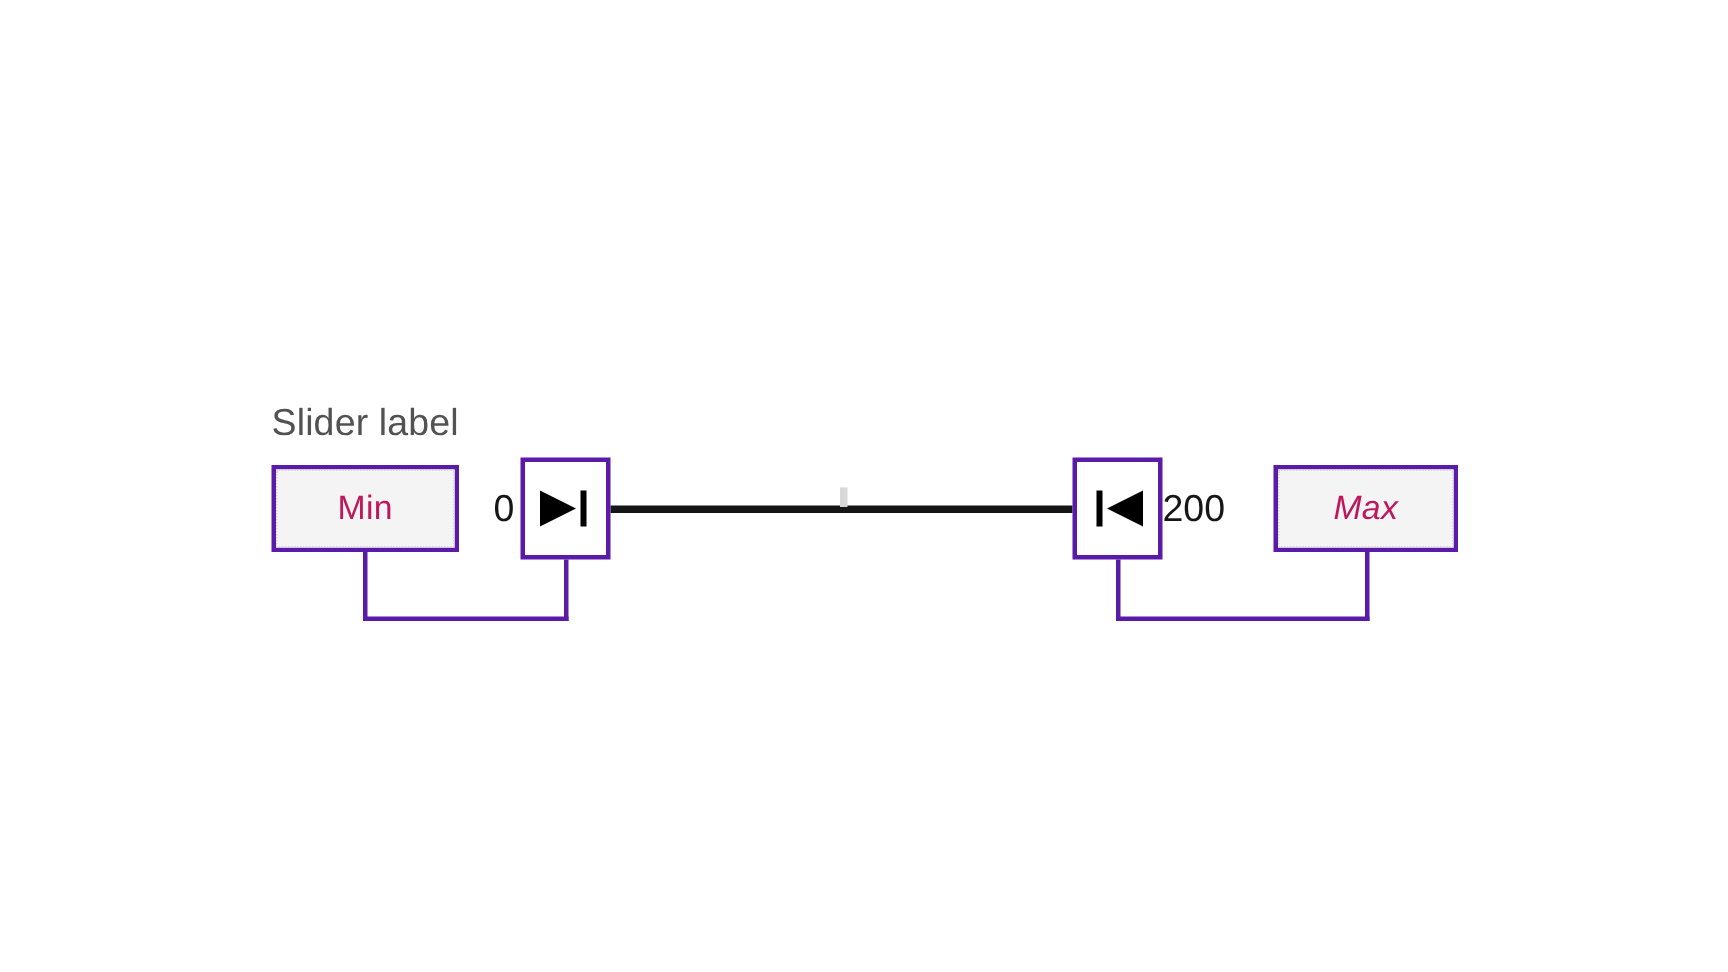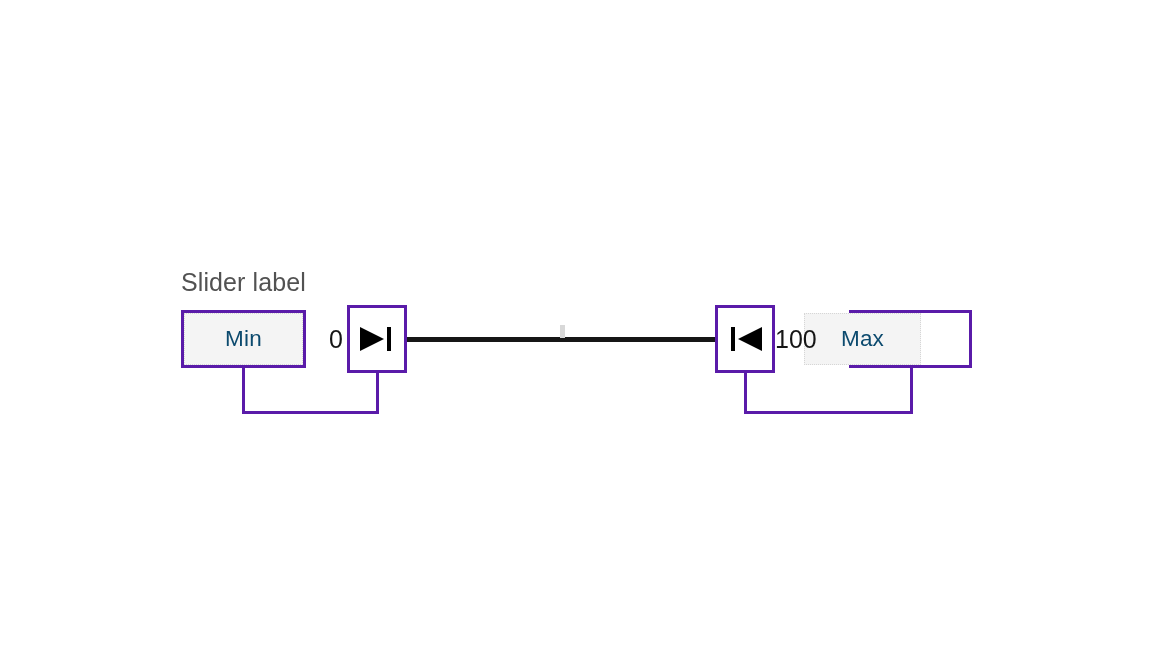--- a/index.html
+++ b/index.html
@@ -47,30 +47,30 @@
     position: absolute;
     box-sizing: border-box;
     background: #f4f4f4;
     border: 1px dotted #d6d6d6;
     display: flex;
     align-items: center;
     justify-content: center;
   }
   .num-input .ph {
     font-size: 22.5px;
-    color: #0c4a6e;
+    color: #be185d;
     letter-spacing: .2px;
     text-align: center;
   }
 
   #min-focus  { left: 181px; top: 310px; width: 125px; height: 58px; }
   #min-field  { left: 184px; top: 313px; width: 119px; height: 52px; }
 
   #max-focus  { left: 849px; top: 310px; width: 123px; height: 58px; }
-  #max-field  { left: 804px; top: 313px; width: 117px; height: 52px; }
+  #max-field  { left: 852px; top: 313px; width: 117px; height: 52px; font-style: italic; }
 
   
   .bracket {
     position: absolute;
     box-sizing: border-box;
     border-left: 3px solid #5a1ba9;
     border-right: 3px solid #5a1ba9;
     border-bottom: 3px solid #5a1ba9;
     border-top: 0;
     background: transparent;
@@ -147,21 +147,21 @@
     <span class="ph">Max</span>
   </div>
 
   <div class="bracket" id="bracket-left"></div>
   <div class="bracket" id="bracket-right"></div>
 
   <div class="track"></div>
   <div class="track-tick"></div>
 
   <div class="bound-label" id="label-min">0</div>
-  <div class="bound-label" id="label-max">100</div>
+  <div class="bound-label" id="label-max">200</div>
 
   <div class="handle-focus" id="handle-left-focus">
     <span class="handle-glyph">
       <svg width="42" height="30" viewBox="0 0 42 30" aria-hidden="true">
         <polygon points="4,3 4,27 28,15" fill="#000000"></polygon>
         <rect x="31" y="3" width="4" height="24" fill="#000000"></rect>
       </svg>
     </span>
   </div>
 

